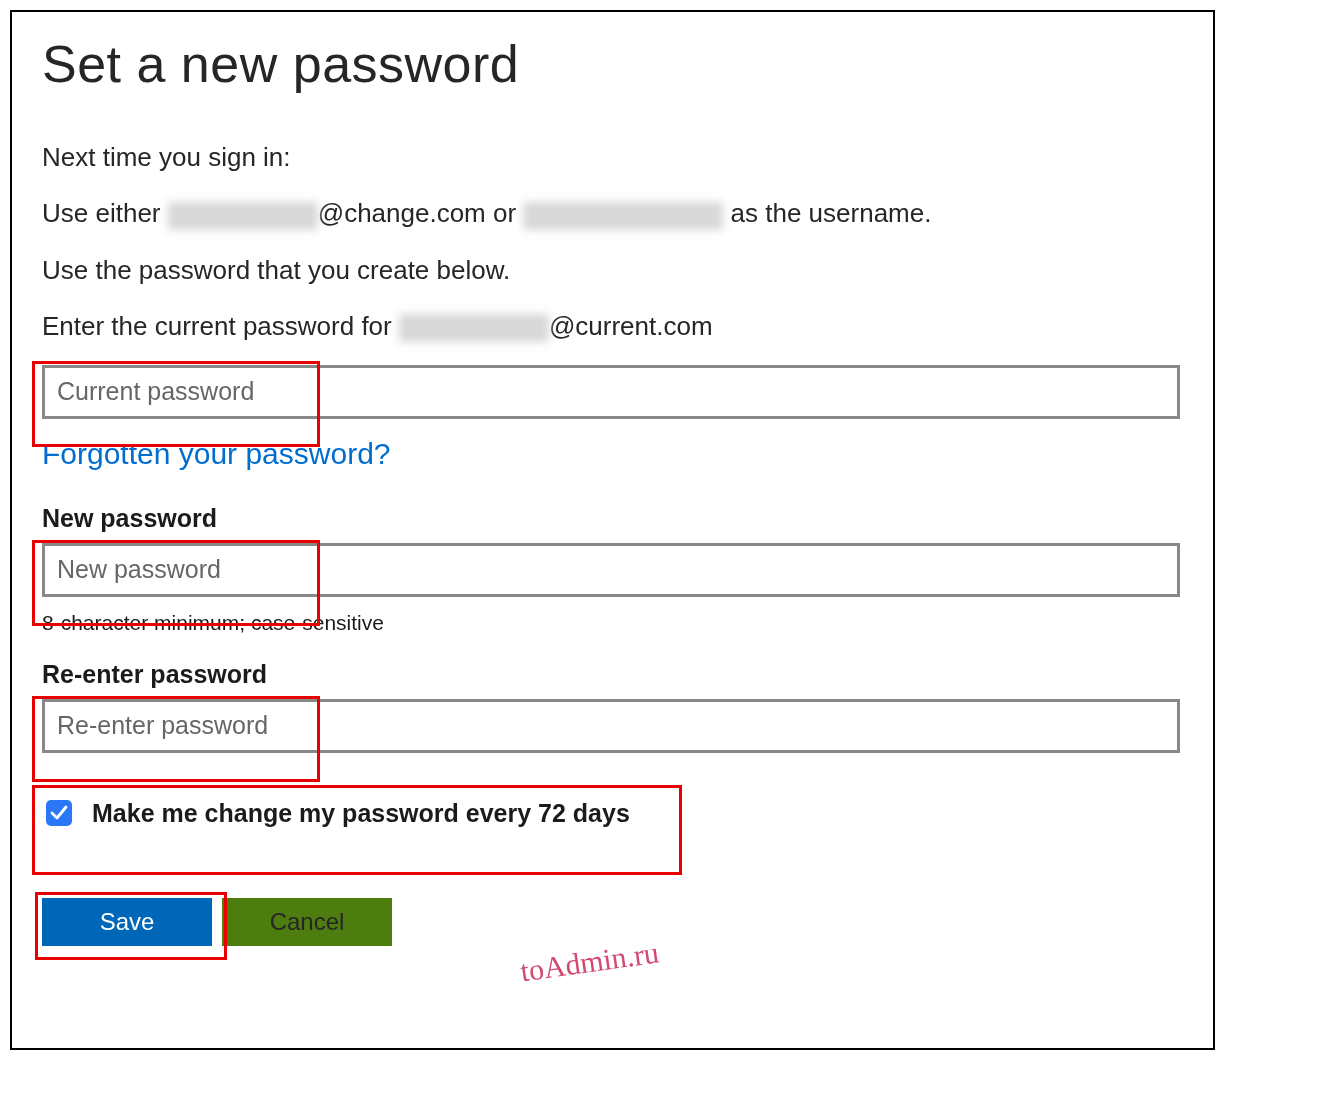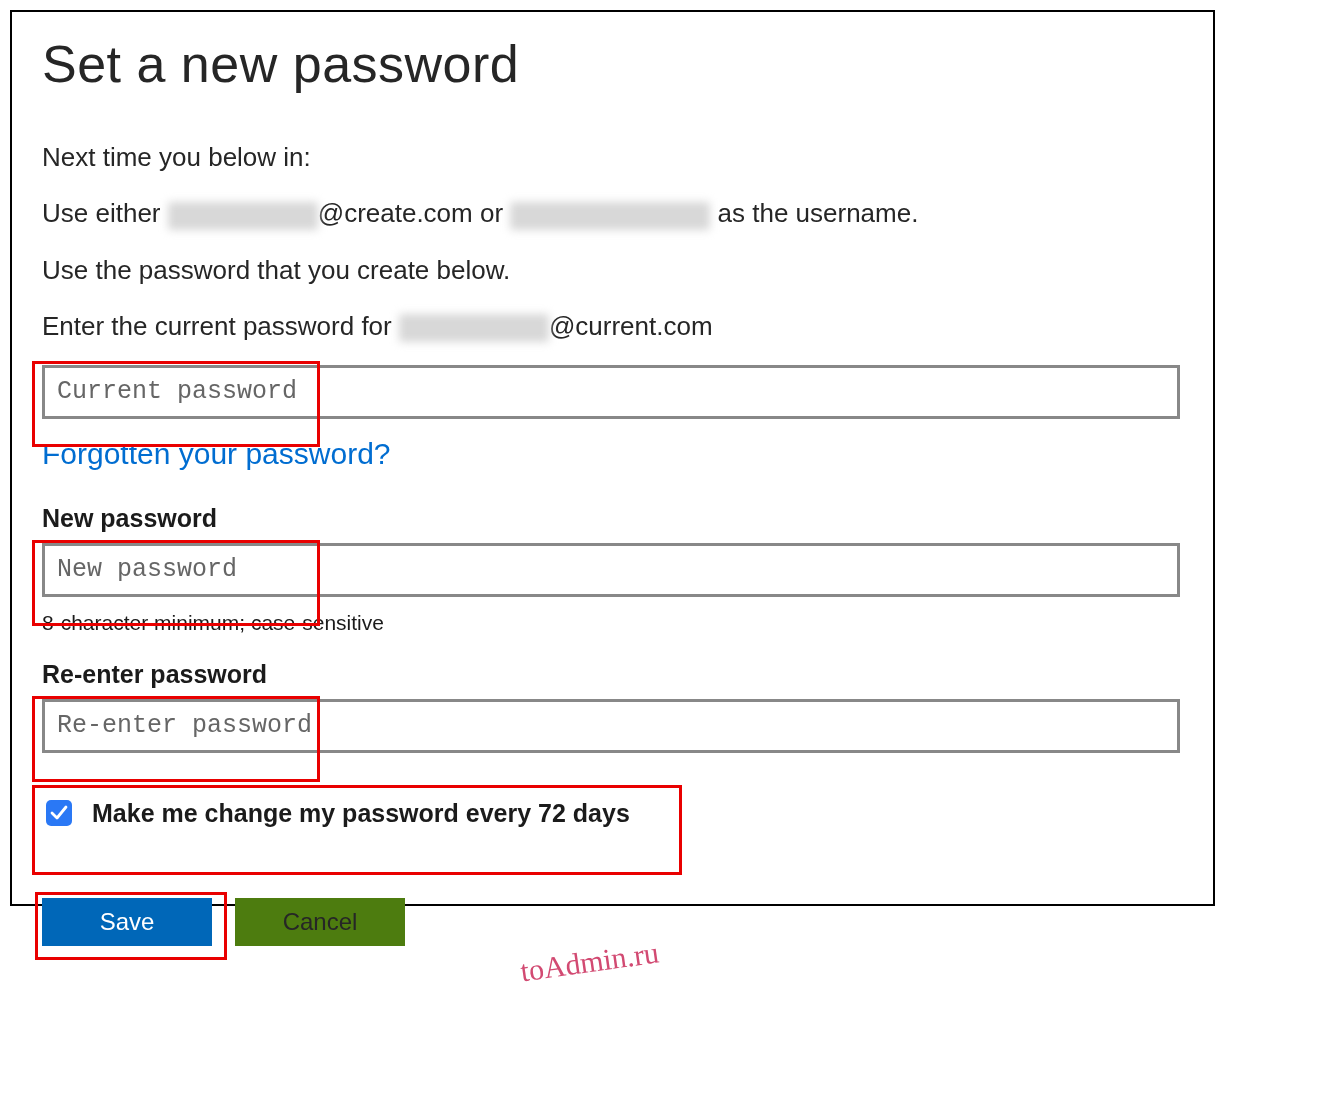--- a/index.html
+++ b/index.html
@@ -12,21 +12,21 @@
       background: #fff;
       width: 1340px;
       height: 1110px;
       position: relative;
     }
     .outer-frame {
       position: absolute;
       top: 10px;
       left: 10px;
       width: 1205px;
-      height: 896px;
+      height: 1040px;
       border: 2px solid #000;
       padding: 22px 30px 30px 30px;
     }
     .page-title {
       font-size: 52px;
       font-weight: 300;
       letter-spacing: 0.5px;
       margin-bottom: 45px;
       color: #262626;
     }
@@ -72,21 +72,20 @@
       margin-bottom: 6px;
     }
     .text-input {
       width: 1138px;
       height: 54px;
       border: 3px solid #888;
       font-size: 25px;
       padding: 0 12px;
       color: #333;
       background: #fff;
-      font-family: Liberation Mono, monospace;
     }
     .text-input::placeholder {
       color: #666;
     }
     .link {
       color: #006dd1;
       font-size: 30px;
       text-decoration: none;
       display: inline-block;
       margin-top: 4px;
@@ -138,21 +137,21 @@
       top: 3px;
       left: 3px;
     }
     .checkbox-label {
       font-size: 25px;
       font-weight: 700;
       color: #1b1b1b;
     }
     .button-row {
       display: flex;
-      gap: 23px;
+      gap: 10px;
       margin-top: 70px;
     }
     .btn {
       min-width: 170px;
       height: 48px;
       border: none;
       font-size: 24px;
       cursor: pointer;
       display: flex;
       align-items: center;
@@ -178,24 +177,24 @@
       pointer-events: none;
     }
   </style>
 </head>
 <body>
 
 <div class="outer-frame">
 
   <h1 class="page-title">Set a new password</h1>
 
-  <p class="instr">Next time you below in:</p>
+  <p class="instr">Next time you sign in:</p>
 
   <p class="instr">
-    <span>Use either </span><span class="blur"></span><span>@create.com or </span><span class="blur2"></span><span> as the username.</span>
+    <span>Use either </span><span class="blur"></span><span>@change.com or </span><span class="blur2"></span><span> as the username.</span>
   </p>
 
   <p class="instr">Use the password that you create below.</p>
 
   <p class="instr">
     <span>Enter the current password for </span><span class="blur"></span><span>@current.com</span>
   </p>
 
   <div class="field-block highlight-red hl-input1">
     <input type="password" class="text-input" placeholder="Current password" style="">

